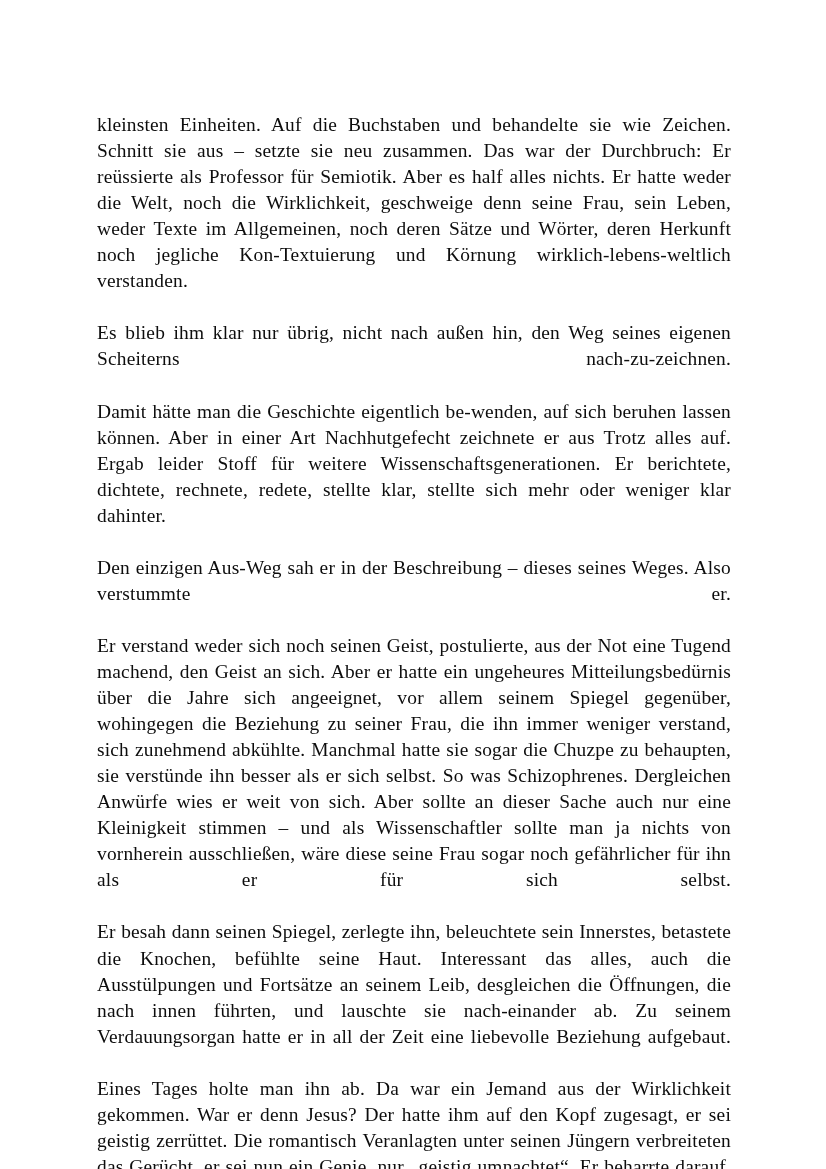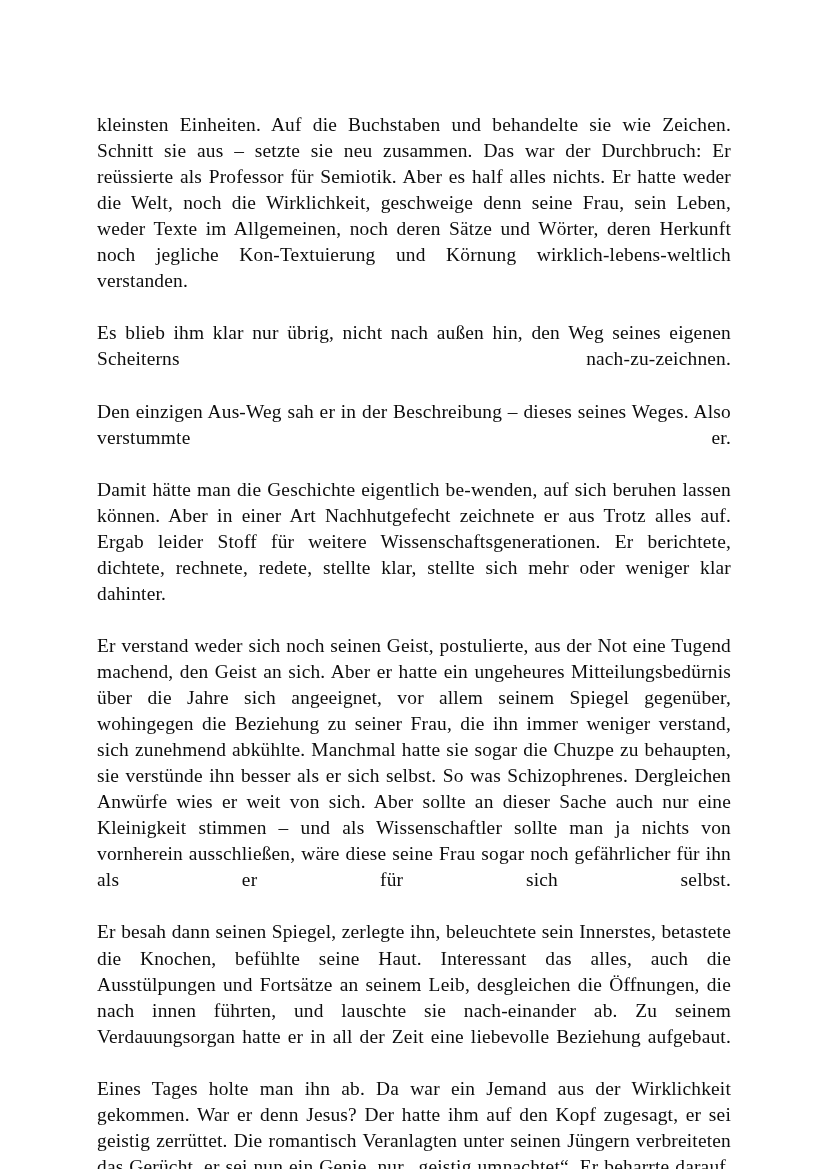--- a/index.html
+++ b/index.html
@@ -54,20 +54,20 @@
   }
 </style>
 </head>
 <body>
 
 <div class="page" style="background: rgb(255, 255, 255);">
   <div class="text-column">
 
     <p class="para" style="color: rgb(13, 13, 13);">kleinsten Einheiten. Auf die Buchstaben und behandelte sie wie Zeichen. Schnitt sie aus – setzte sie neu zusammen. Das war der Durchbruch: Er reüssierte als Professor für Semiotik. Aber es half alles nichts. Er hatte weder die Welt, noch die Wirklichkeit, geschweige denn seine Frau, sein Leben, weder Texte im Allgemeinen, noch deren Sätze und Wörter, deren Herkunft noch jegliche Kon-Textuierung und Körnung wirklich-lebens-weltlich verstanden.</p>
     <p class="para" style="color: rgb(13, 13, 13);">Es blieb ihm klar nur übrig, nicht nach außen hin, den Weg seines eigenen Scheiterns nach-zu-zeichnen.</p>
+    <p class="para" style="color: rgb(13, 13, 13);">Damit hätte man die Geschichte eigentlich be-wenden, auf sich beruhen lassen können. Aber in einer Art Nachhutgefecht zeichnete er aus Trotz alles auf. Ergab leider Stoff für weitere Wissenschaftsgenerationen. Er berichtete, dichtete, rechnete, redete, stellte klar, stellte sich mehr oder weniger klar dahinter.</p>
     <p class="para" style="color: rgb(13, 13, 13);">Den einzigen Aus-Weg sah er in der Beschreibung – dieses seines Weges. Also verstummte er.</p>
-    <p class="para" style="color: rgb(13, 13, 13);">Damit hätte man die Geschichte eigentlich be-wenden, auf sich beruhen lassen können. Aber in einer Art Nachhutgefecht zeichnete er aus Trotz alles auf. Ergab leider Stoff für weitere Wissenschaftsgenerationen. Er berichtete, dichtete, rechnete, redete, stellte klar, stellte sich mehr oder weniger klar dahinter.</p>
     <p class="para" style="color: rgb(13, 13, 13);">Er verstand weder sich noch seinen Geist, postulierte, aus der Not eine Tugend machend, den Geist an sich. Aber er hatte ein ungeheures Mitteilungsbedürnis über die Jahre sich angeeignet, vor allem seinem Spiegel gegenüber, wohingegen die Beziehung zu seiner Frau, die ihn immer weniger verstand, sich zunehmend abkühlte. Manchmal hatte sie sogar die Chuzpe zu behaupten, sie verstünde ihn besser als er sich selbst. So was Schizophrenes. Dergleichen Anwürfe wies er weit von sich. Aber sollte an dieser Sache auch nur eine Kleinigkeit stimmen – und als Wissenschaftler sollte man ja nichts von vornherein ausschließen, wäre diese seine Frau sogar noch gefährlicher für ihn als er für sich selbst.</p>
     <p class="para" style="color: rgb(13, 13, 13);">Er besah dann seinen Spiegel, zerlegte ihn, beleuchtete sein Innerstes, betastete die Knochen, befühlte seine Haut. Interessant das alles, auch die Ausstülpungen und Fortsätze an seinem Leib, desgleichen die Öffnungen, die nach innen führten, und lauschte sie nach-einander ab. Zu seinem Verdauungsorgan hatte er in all der Zeit eine liebevolle Beziehung aufgebaut.</p>
     <p class="para no-stretch" style="color: rgb(13, 13, 13);">Eines Tages holte man ihn ab. Da war ein Jemand aus der Wirklichkeit gekommen. War er denn Jesus? Der hatte ihm auf den Kopf zugesagt, er sei geistig zerrüttet. Die romantisch Veranlagten unter seinen Jüngern verbreiteten das Gerücht, er sei nun ein Genie, nur „geistig umnachtet“. Er beharrte darauf, dass seine Schüler immer noch nicht den Unterschied</p>
 
   </div>
 </div>
 
 </body></html>

